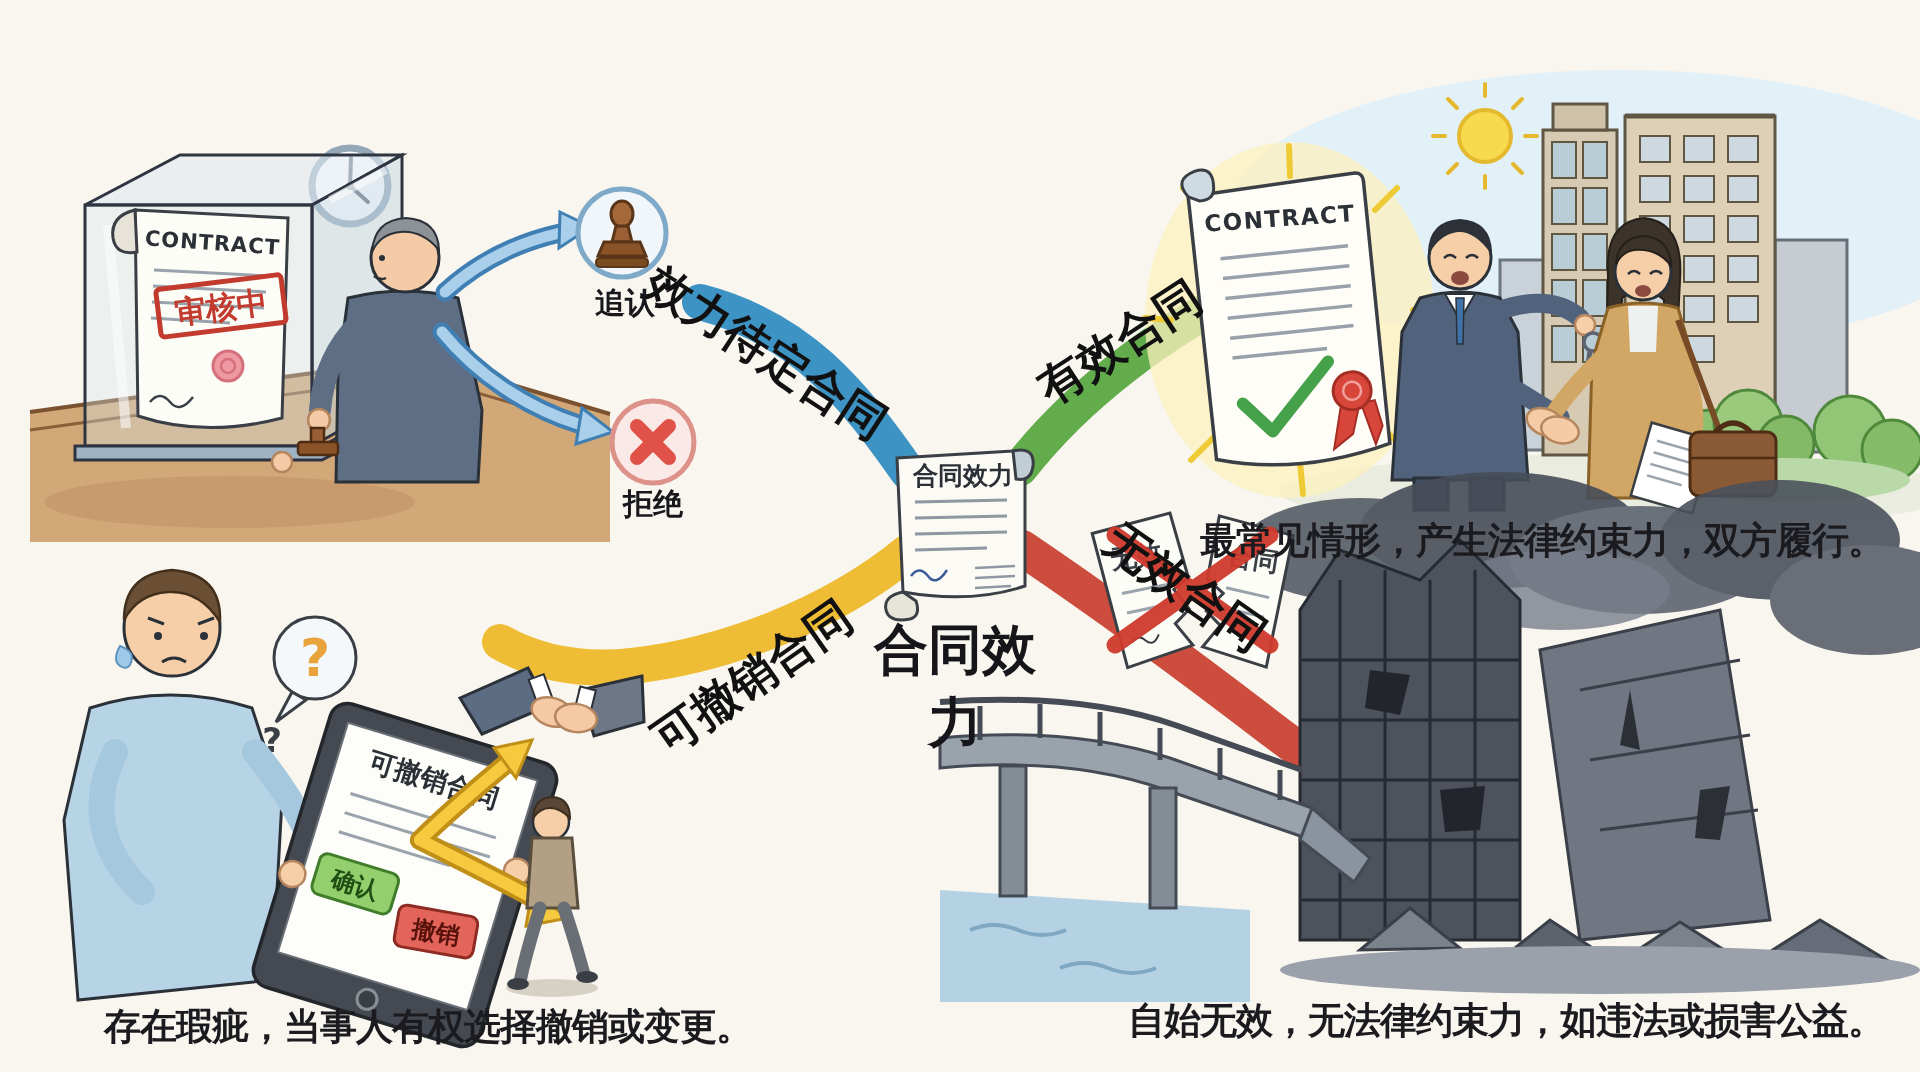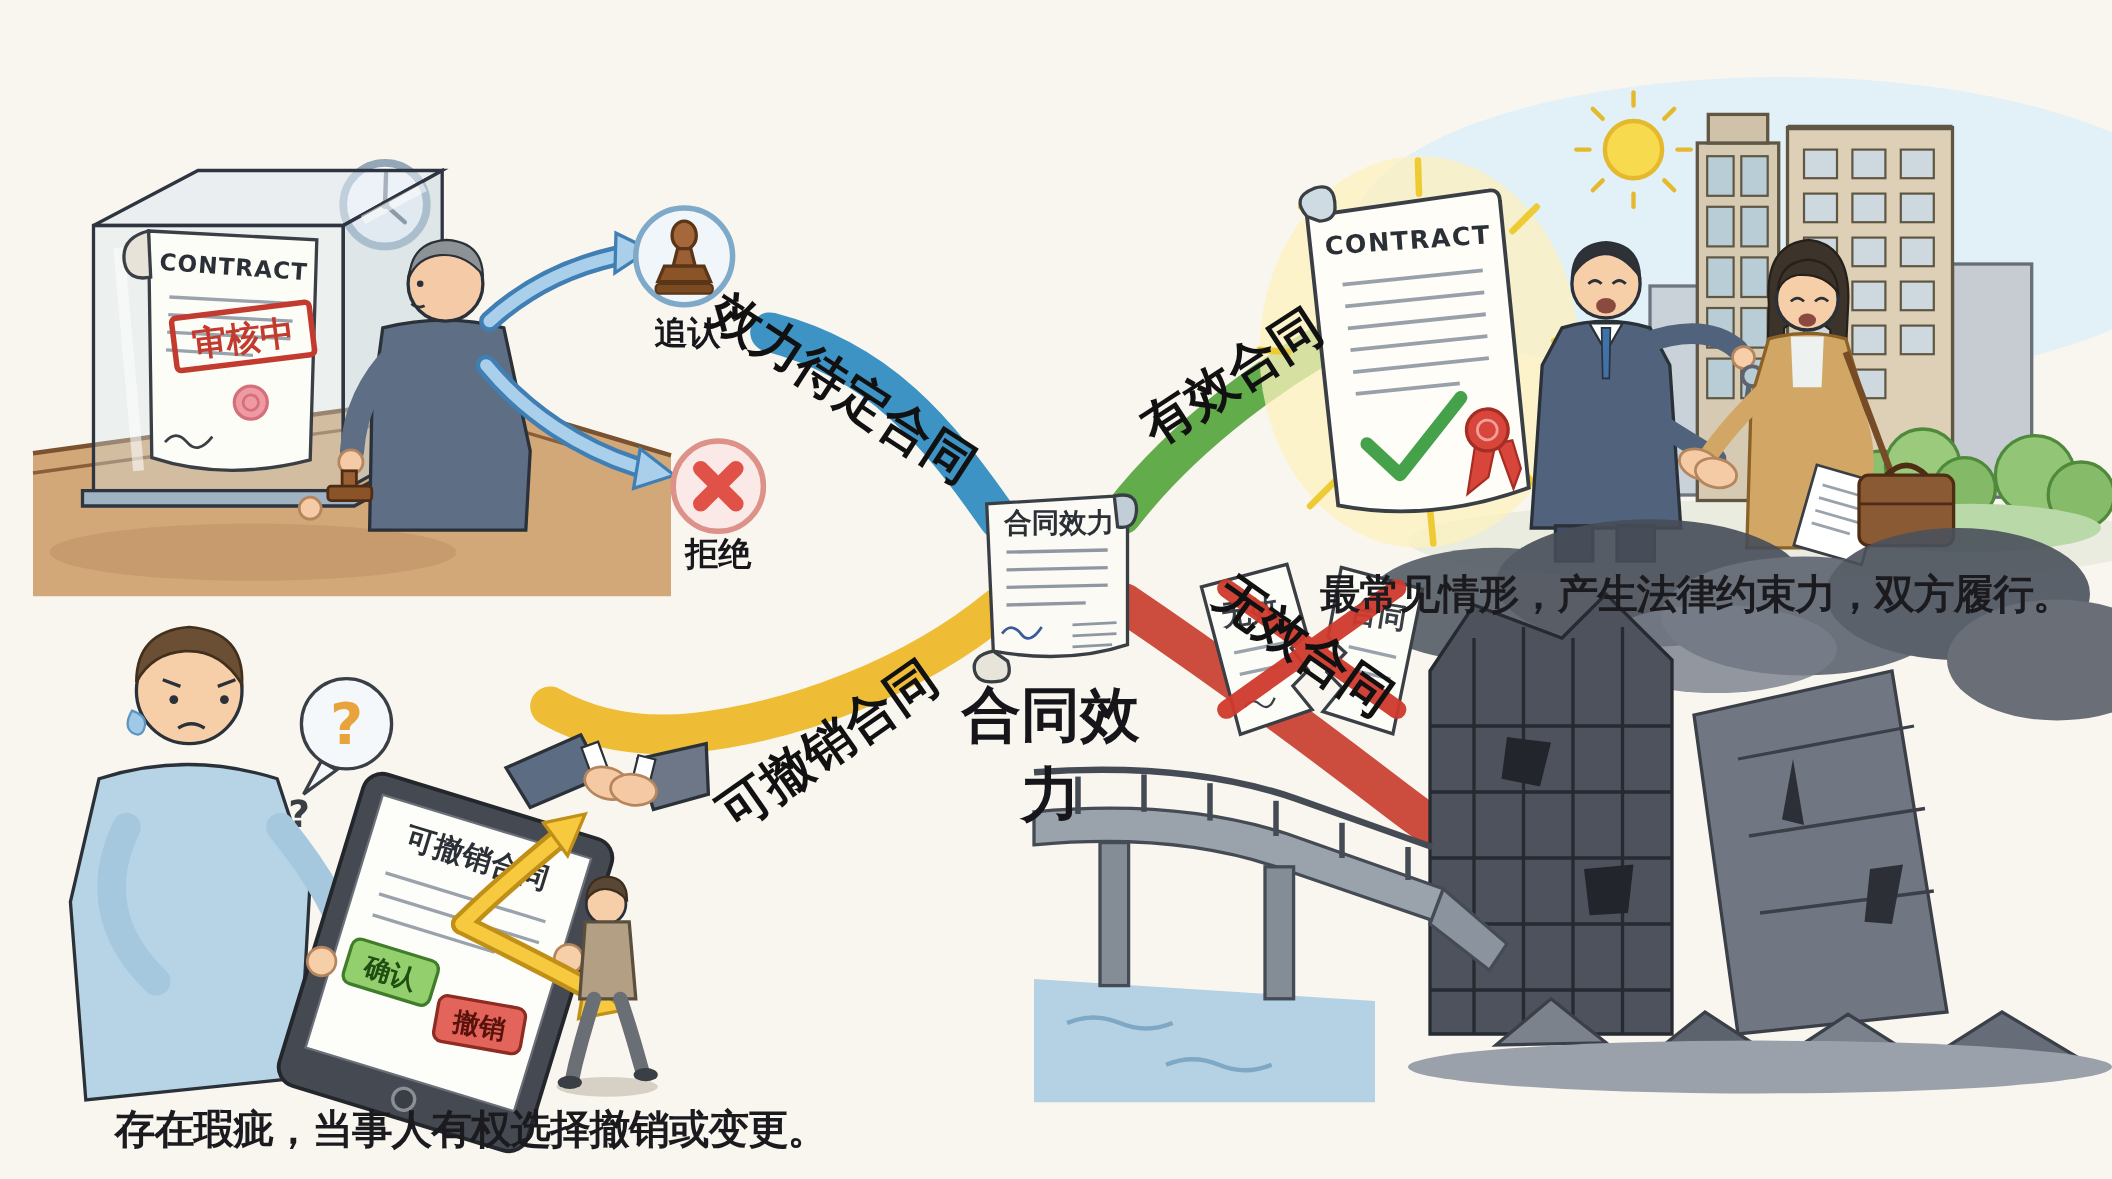--- a/index.html
+++ b/index.html
@@ -450,14 +450,15 @@
         <text x="308" y="76" text-anchor="middle" font-size="26" font-weight="bold" fill="#3a3f46">合同</text>
         <line x1="286" y1="100" x2="330" y2="103" stroke="#9aa2ac" stroke-width="3"></line>
         <line x1="284" y1="120" x2="328" y2="123" stroke="#9aa2ac" stroke-width="3"></line>
       </g>
       <g stroke="#cf3a2c" stroke-width="17" stroke-linecap="round" opacity="0.95">
         <line x1="175" y1="45" x2="330" y2="155"></line>
         <line x1="330" y1="45" x2="175" y2="155"></line>
       </g>
     </g>
   </svg>
+  <div class="abs desc" style="left:1128px;top:996px;">自始无效，无法律约束力，如违法或损害公益。</div>
 
 </div>
 
 </body></html>

